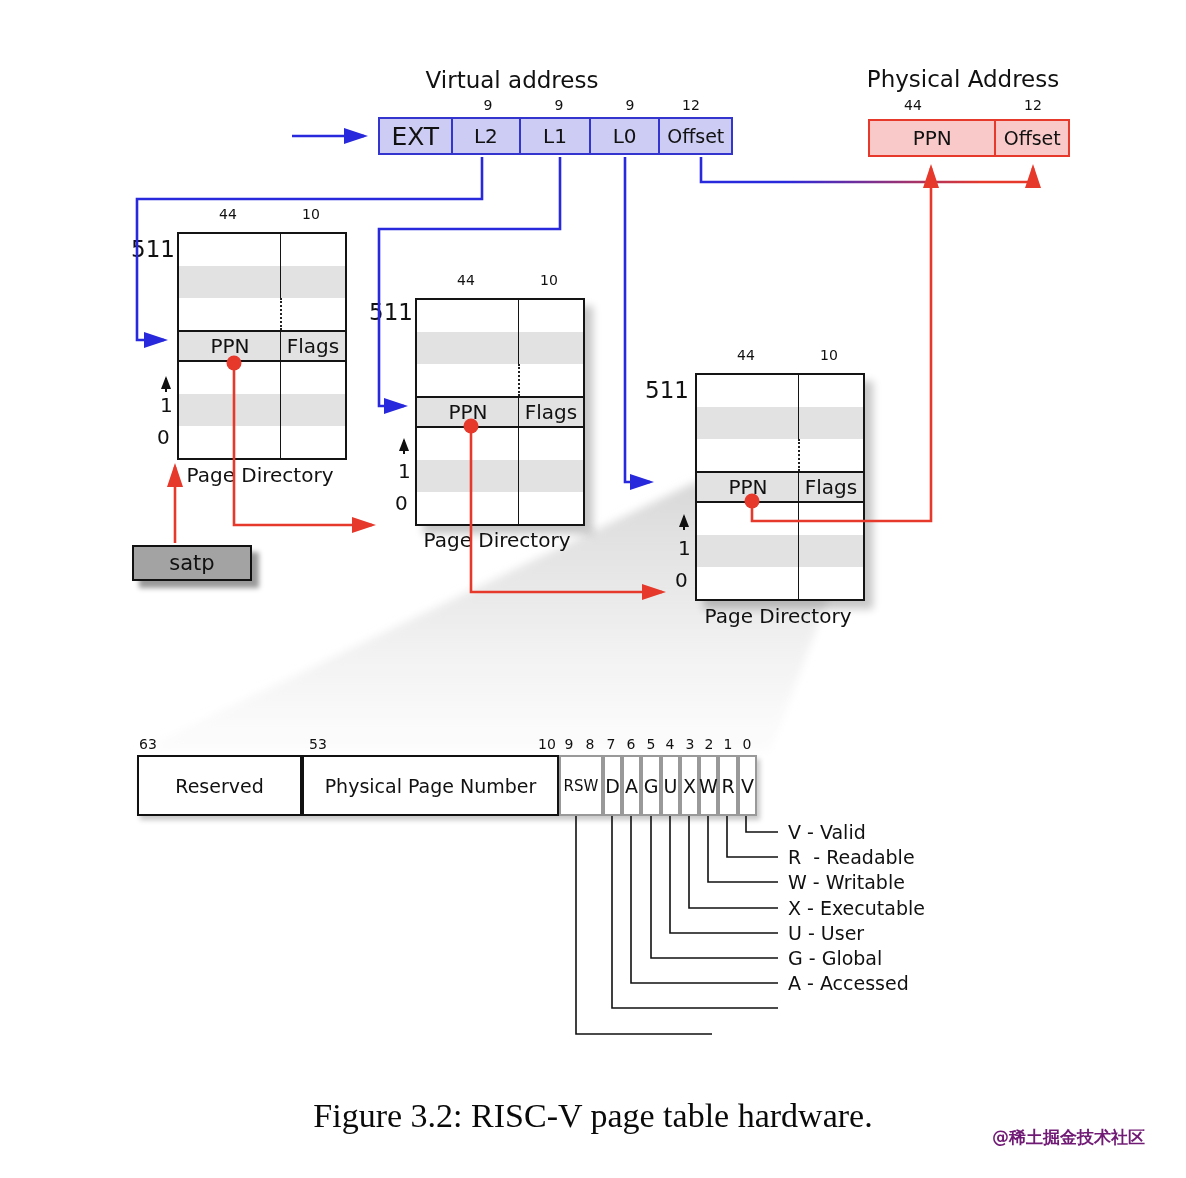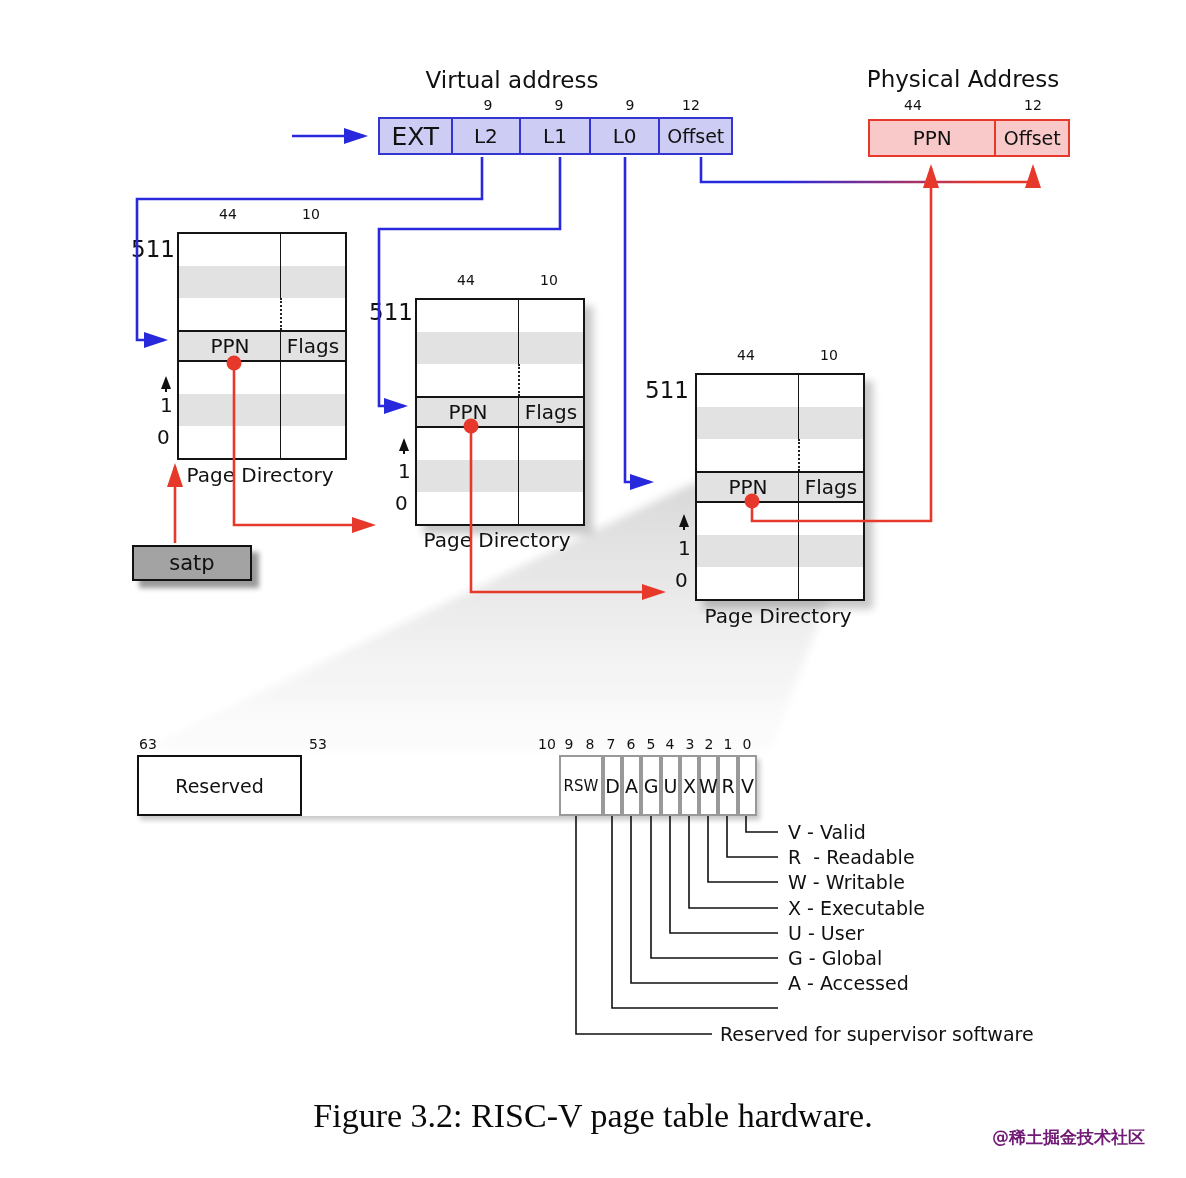--- a/index.html
+++ b/index.html
@@ -159,20 +159,21 @@
   <div class="lbl idx" style="left:678px;top:537px;">1</div>
   <div class="lbl idx" style="left:675px;top:569px;">0</div>
   <div class="lbl idx cx" style="left:778px;top:605px;">Page Directory</div>
 
   <div id="satp" class="abs">
     <span>satp</span>
   </div>
 
   <div id="pte-bar" class="abs">
     <div class="field blk" style="left:0;width:165px;">Reserved</div>
+    <div class="field blk" style="left:165px;width:257px;">Physical Page Number</div>
     <div class="field gry rsw" style="left:422px;width:44px;">RSW</div>
     <div class="field gry" style="left:466px;width:19px;">D</div>
     <div class="field gry" style="left:485px;width:19px;">A</div>
     <div class="field gry" style="left:504px;width:20px;">G</div>
     <div class="field gry" style="left:524px;width:19px;">U</div>
     <div class="field gry" style="left:543px;width:19px;">X</div>
     <div class="field gry" style="left:562px;width:19px;">W</div>
     <div class="field gry" style="left:581px;width:20px;">R</div>
     <div class="field gry" style="left:601px;width:19px;">V</div>
   </div>
@@ -191,21 +192,20 @@
   <div class="bitpos cx" style="left:728px;">1</div>
   <div class="bitpos cx" style="left:747px;">0</div>
 
   <div class="legend-item" style="top:820px;">V - Valid</div>
   <div class="legend-item" style="top:845px;">R  - Readable</div>
   <div class="legend-item" style="top:870px;">W - Writable</div>
   <div class="legend-item" style="top:896px;">X - Executable</div>
   <div class="legend-item" style="top:921px;">U - User</div>
   <div class="legend-item" style="top:946px;">G - Global</div>
   <div class="legend-item" style="top:971px;">A - Accessed</div>
-  <div class="legend-item" style="top:1022px;left:720px;">Reserved for supervisor software</div>
 
   <div id="caption" class="lbl">Figure 3.2: RISC-V page table hardware.</div>
   <div id="watermark" class="lbl">@稀土掘金技术社区</div>
 
   <svg id="line-layer" class="layer" width="1186" height="1178">
     <defs>
       <marker id="mblue" markerUnits="userSpaceOnUse" markerWidth="26" markerHeight="18" refX="20" refY="8" orient="auto">
         <path d="M0,0 L24,8 L0,16 Z" fill="#2828dd"></path>
       </marker>
       <marker id="mred" markerUnits="userSpaceOnUse" markerWidth="26" markerHeight="18" refX="20" refY="8" orient="auto">

